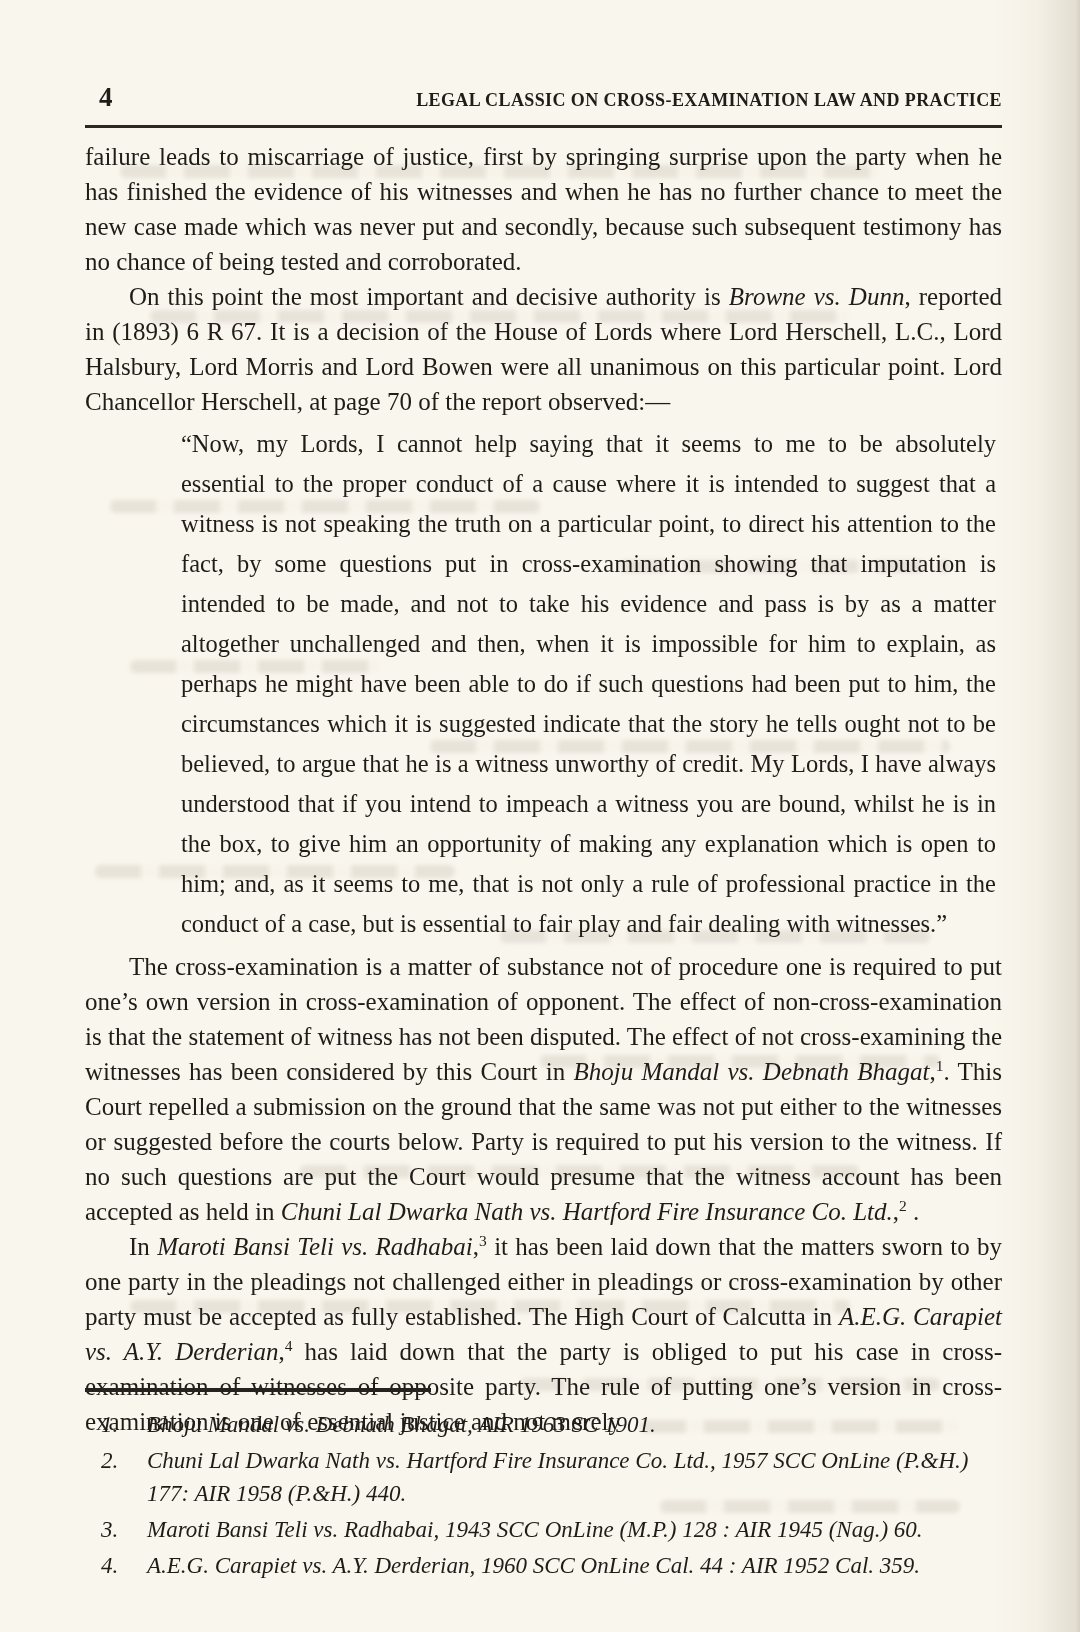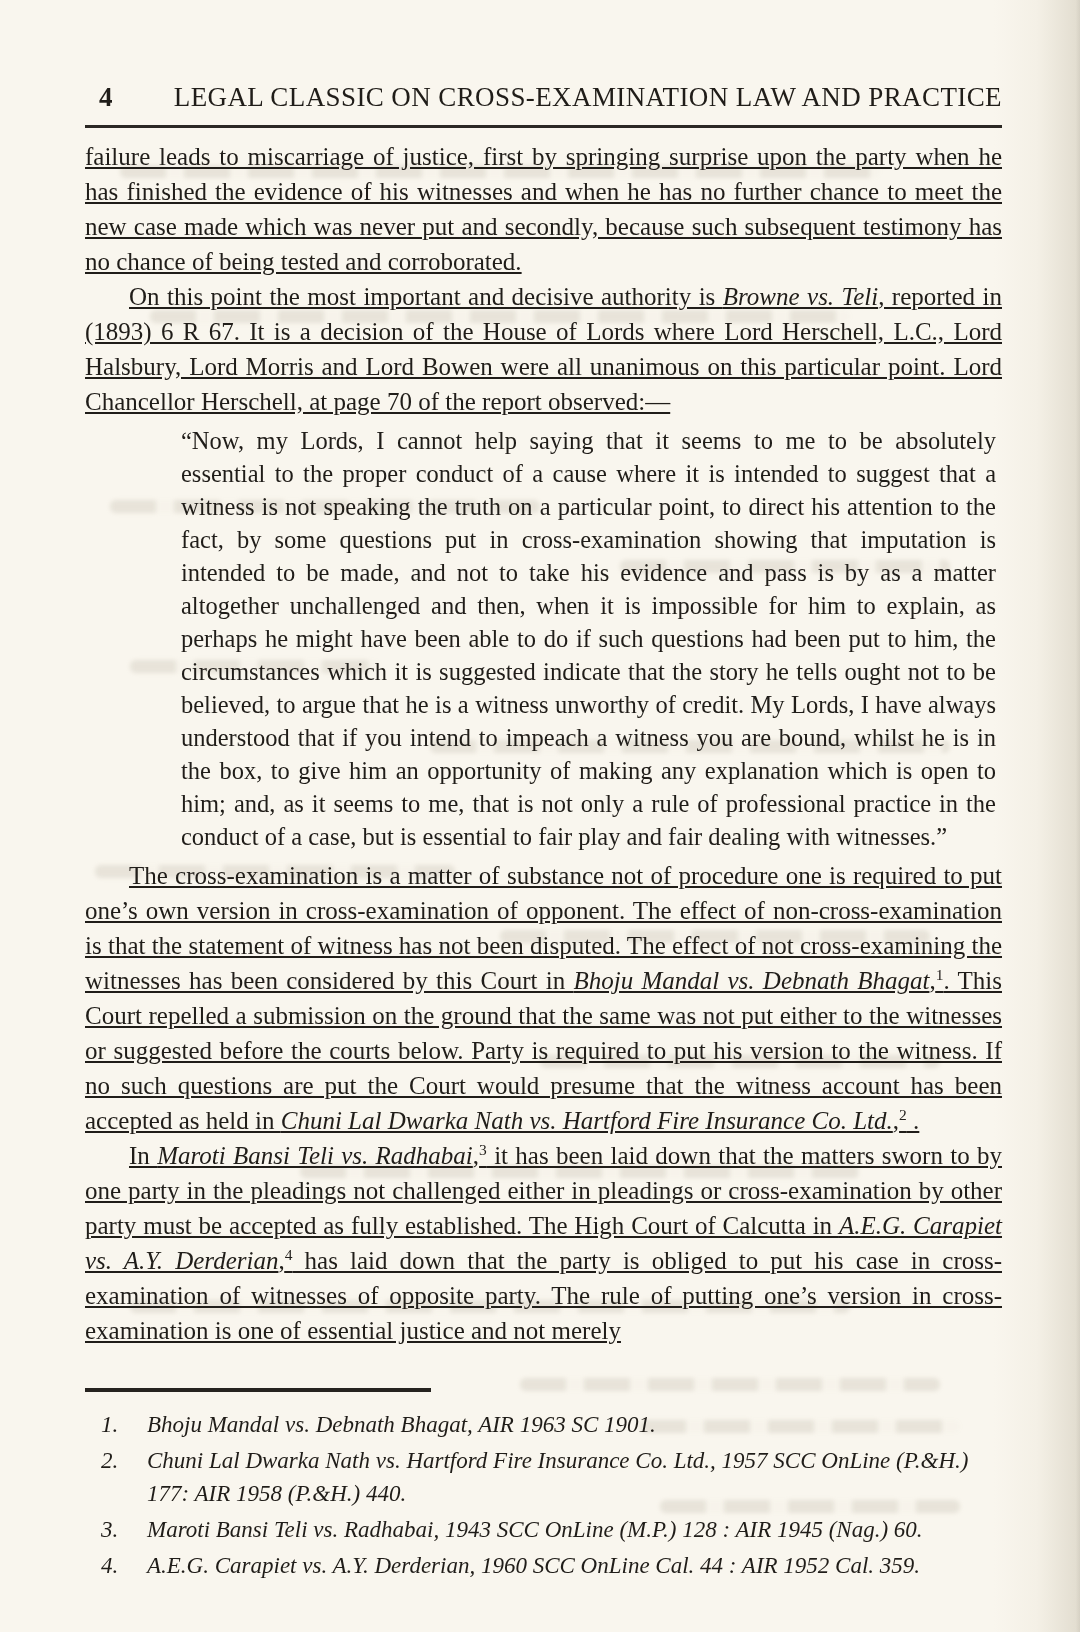--- a/index.html
+++ b/index.html
@@ -27,43 +27,42 @@
   }
   .content {
     position:absolute;
     left:85px; top:82px;
     width:917px;
   }
   header.running { display:flex; align-items:baseline; }
   .pnum { font-weight:bold; font-size:27px; padding-left:14px; }
   .rtitle {
     margin-left:auto;
-    font-size:27px;
-    font-weight:400;
+    font-size:18px;
+    font-weight:700;
     letter-spacing:0.4px;
     white-space:nowrap;
     text-align:center;
   }
   .rule {
     border-bottom:3px solid #2b2824;
     margin-top:12px;
     margin-bottom:11px;
   }
   .para {
     margin:0;
     font-size:25px;
     line-height:35px;
     text-align:justify;
-    text-decoration:underline;
   }
   .indent { text-indent:44px; }
   .quote {
     margin:5px 6px 5px 96px;
     font-size:24.5px;
-    line-height:33px;
+    line-height:40px;
     text-align:justify;
   }
   sup { font-size:0.62em; line-height:0; vertical-align:super; }
   .footnotes {
     position:absolute;
     left:85px; top:1388px;
     width:917px;
     font-style:italic;
     font-size:23px;
   }
@@ -101,21 +100,21 @@
 
     <header class="running">
       <span class="pnum">4</span>
       <div class="rtitle">LEGAL CLASSIC ON CROSS-EXAMINATION LAW AND PRACTICE</div>
     </header>
 
     <div class="rule"></div>
 
     <main>
       <p class="para">failure leads to miscarriage of justice, first by springing surprise upon the party when he has finished the evidence of his witnesses and when he has no further chance to meet the new case made which was never put and secondly, because such subsequent testimony has no chance of being tested and corroborated.</p>
-      <p class="para indent">On this point the most important and decisive authority is <i>Browne vs. Teli</i>, reported in (1893) 6 R 67. It is a decision of the House of Lords where Lord Herschell, L.C., Lord Halsbury, Lord Morris and Lord Bowen were all unanimous on this particular point. Lord Chancellor Herschell, at page 70 of the report observed:—</p>
+      <p class="para indent">On this point the most important and decisive authority is <i>Browne vs. Dunn</i>, reported in (1893) 6 R 67. It is a decision of the House of Lords where Lord Herschell, L.C., Lord Halsbury, Lord Morris and Lord Bowen were all unanimous on this particular point. Lord Chancellor Herschell, at page 70 of the report observed:—</p>
       <blockquote class="quote">“Now, my Lords, I cannot help saying that it seems to me to be absolutely essential to the proper conduct of a cause where it is intended to suggest that a witness is not speaking the truth on a particular point, to direct his attention to the fact, by some questions put in cross-examination showing that imputation is intended to be made, and not to take his evidence and pass is by as a matter altogether unchallenged and then, when it is impossible for him to explain, as perhaps he might have been able to do if such questions had been put to him, the circumstances which it is suggested indicate that the story he tells ought not to be believed, to argue that he is a witness unworthy of credit. My Lords, I have always understood that if you intend to impeach a witness you are bound, whilst he is in the box, to give him an opportunity of making any explanation which is open to him; and, as it seems to me, that is not only a rule of professional practice in the conduct of a case, but is essential to fair play and fair dealing with witnesses.”</blockquote>
       <p class="para indent">The cross-examination is a matter of substance not of procedure one is required to put one’s own version in cross-examination of opponent. The effect of non-cross-examination is that the statement of witness has not been disputed. The effect of not cross-examining the witnesses has been considered by this Court in <i>Bhoju Mandal vs. Debnath Bhagat</i>,<sup>1</sup>. This Court repelled a submission on the ground that the same was not put either to the witnesses or suggested before the courts below. Party is required to put his version to the witness. If no such questions are put the Court would presume that the witness account has been accepted as held in <i>Chuni Lal Dwarka Nath vs. Hartford Fire Insurance Co. Ltd.</i>,<sup>2</sup> .</p>
       <p class="para indent">In <i>Maroti Bansi Teli vs. Radhabai</i>,<sup>3</sup> it has been laid down that the matters sworn to by one party in the pleadings not challenged either in pleadings or cross-examination by other party must be accepted as fully established. The High Court of Calcutta in <i>A.E.G. Carapiet vs. A.Y. Derderian</i>,<sup>4</sup>  has laid down that the party is obliged to put his case in cross-examination of witnesses of opposite party. The rule of putting one’s version in cross-examination is one of essential justice and not merely</p>
     </main>
 
   </div>
 
   <footer class="footnotes">
     <div class="fn-rule"></div>
     <ol>

